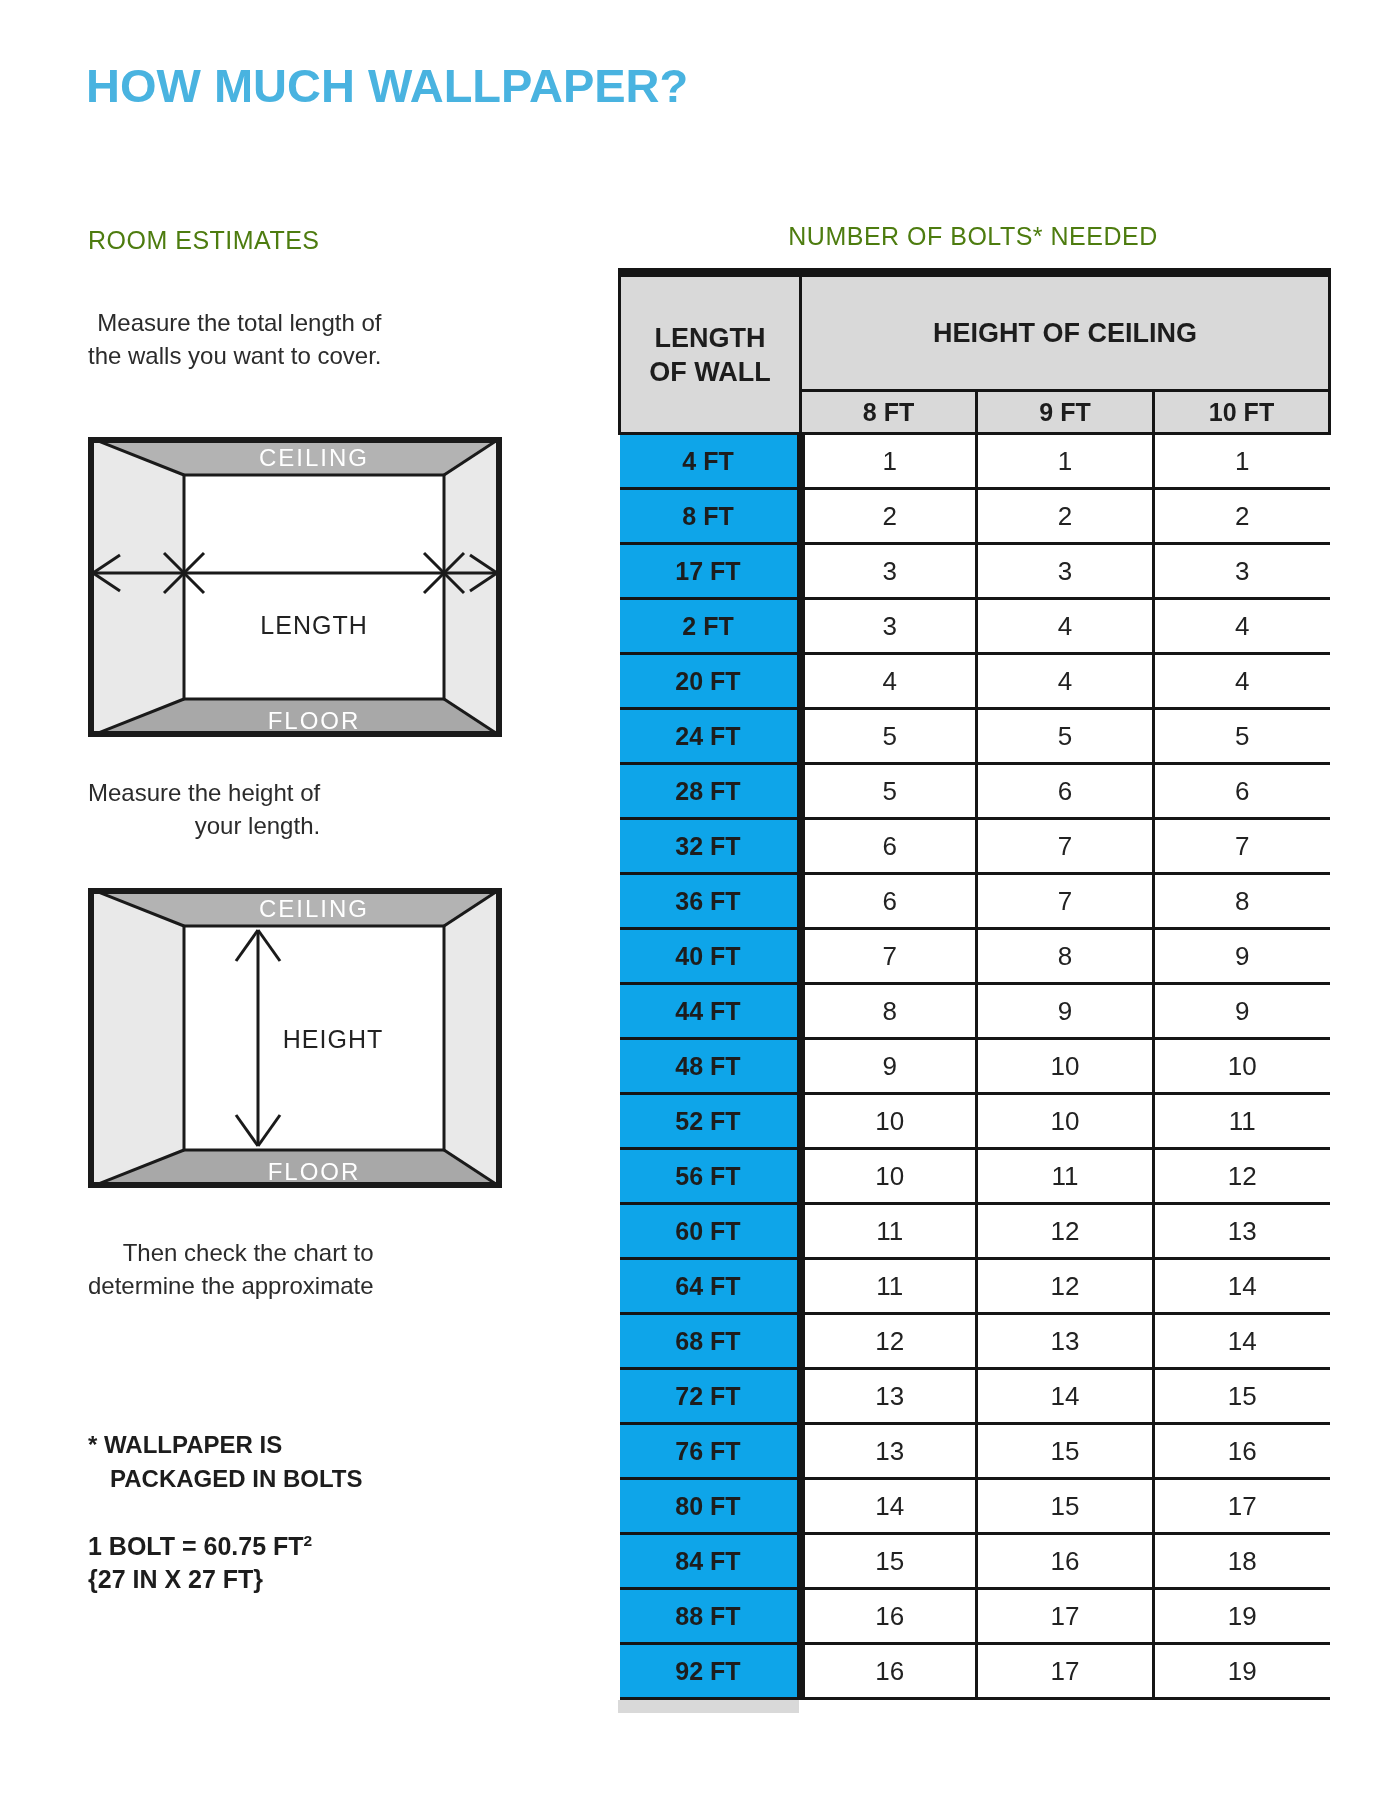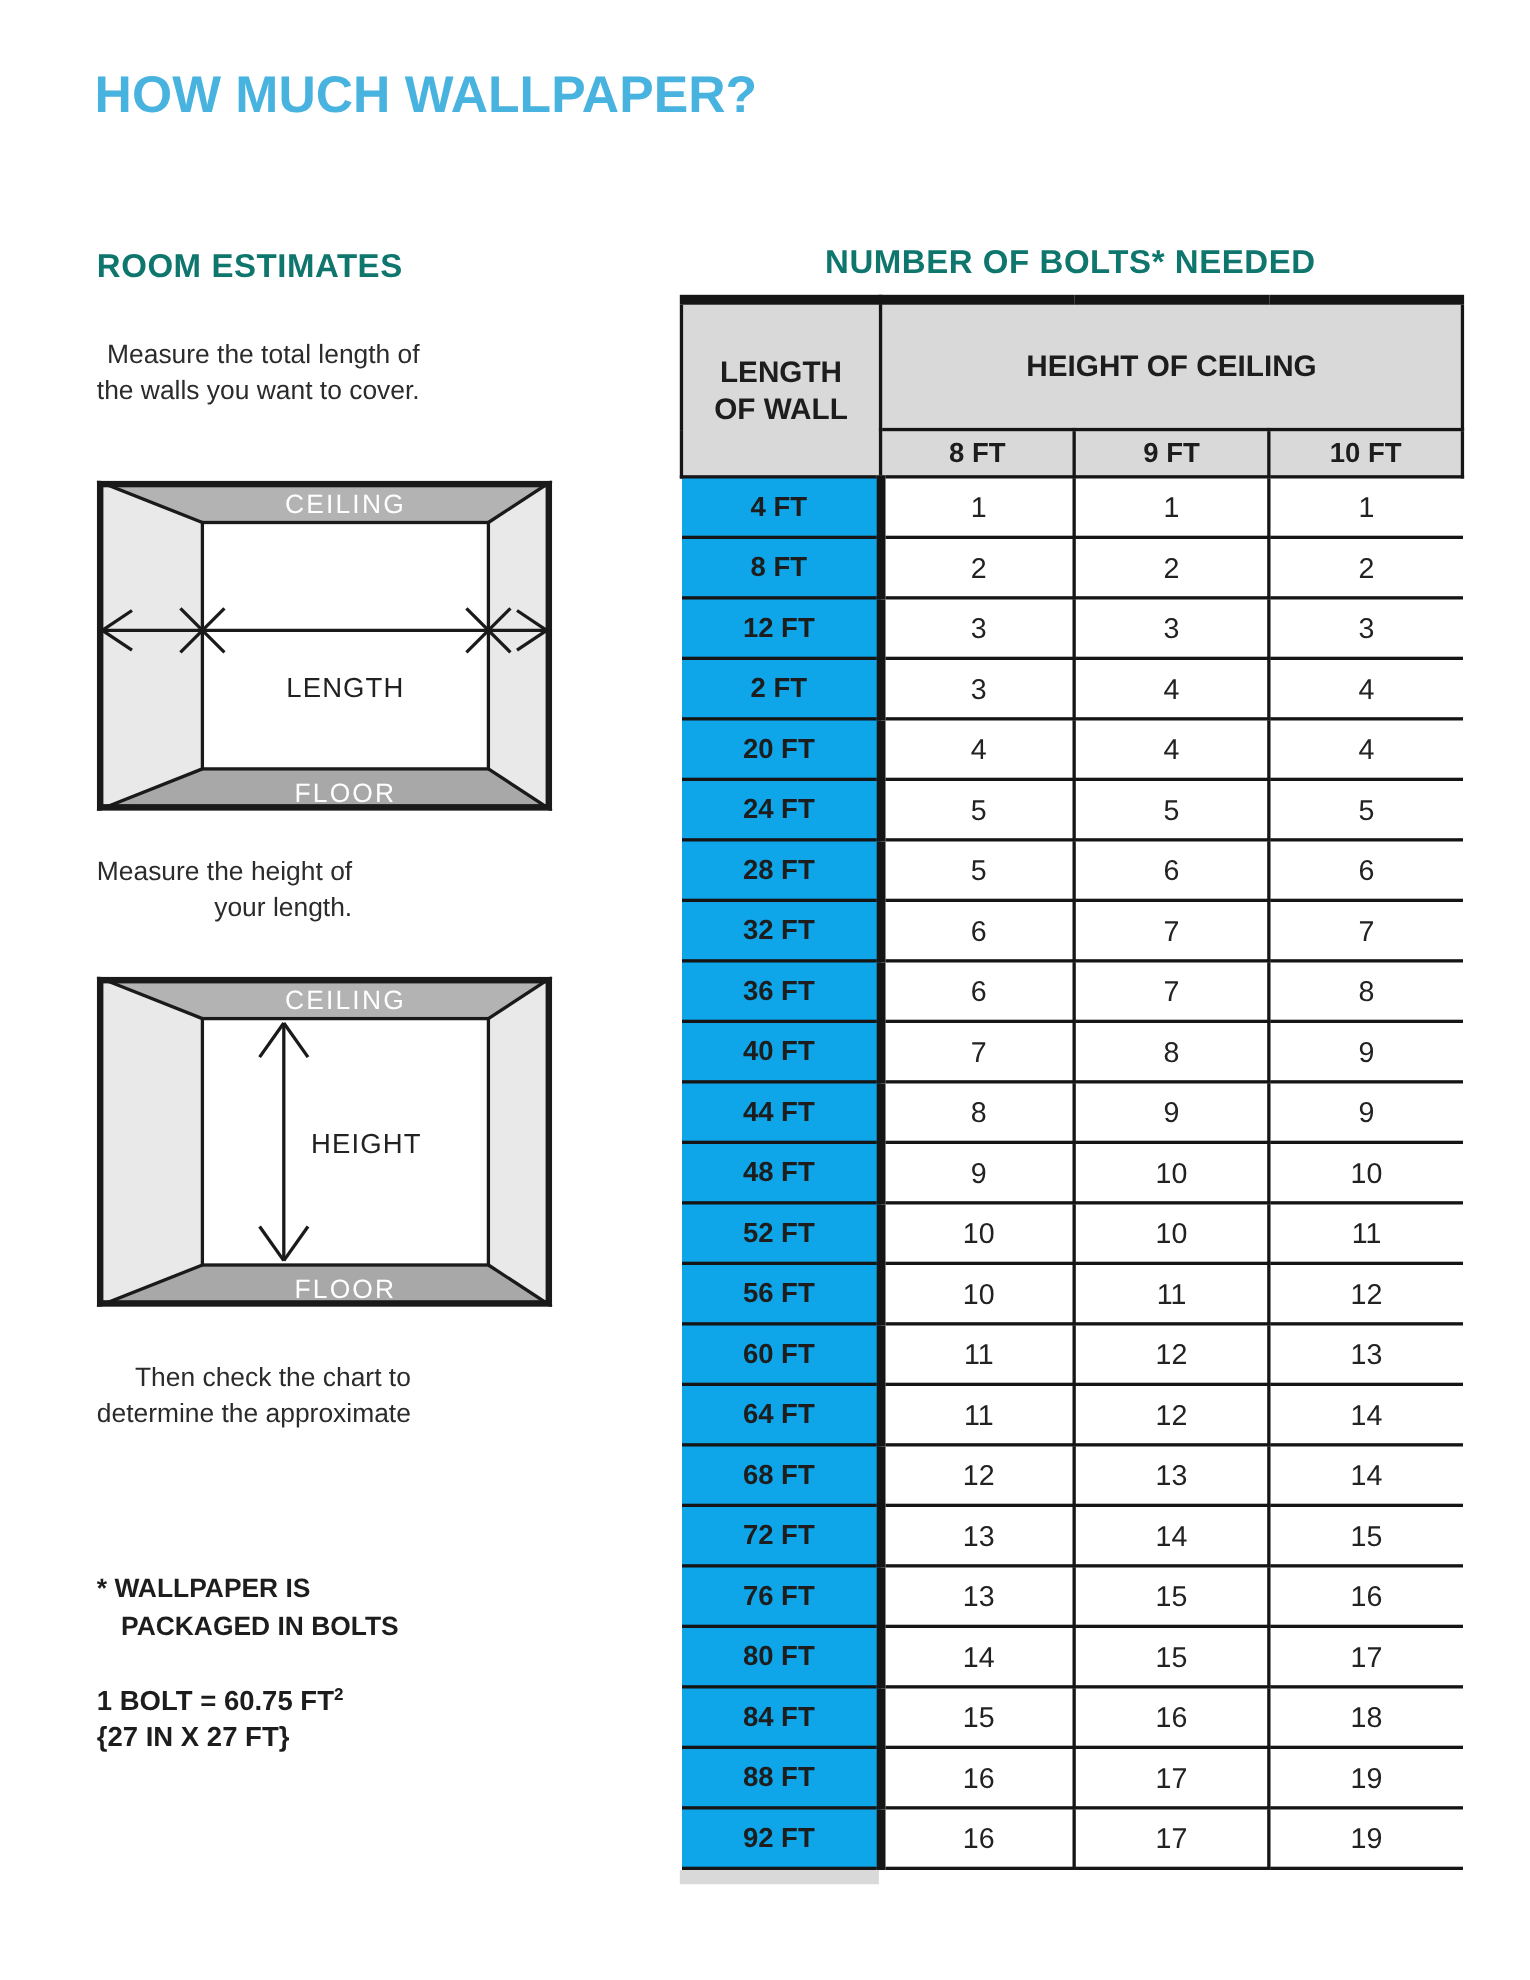--- a/index.html
+++ b/index.html
@@ -7,21 +7,21 @@
     position:relative; width:1391px; height:1800px; background:#ffffff;
     font-family:"Liberation Sans", sans-serif; color:#262626; overflow:hidden;
   }
   .abs { position:absolute;margin-left:18px; }
 
   .page-title {
     left:68px; top:58px; font-size:47px; font-weight:bold; color:#49b3e0;
     letter-spacing:0px;
   }
   .section-heading {
-    font-size:30px; font-weight:bold; color:#0f766e; letter-spacing:0.5px;
+    font-size:25px; font-weight:normal; color:#4d7c0f; letter-spacing:0.5px;
   }
   .body-text { font-size:24px; line-height:33px; color:#2b2b2b;text-align:right; }
 
   .footnote { font-size:24px; font-weight:bold; line-height:34px; color:#1d1d1d; }
   .footnote .indent { padding-left:22px; }
   .bolt-info { font-size:25px; font-weight:bold; line-height:33px; color:#1d1d1d; }
   .bolt-info sup { font-size:0.62em; }
 
   
   .table-heading { left:600px; top:222px; width:710px; text-align:center; }
@@ -179,21 +179,21 @@
     <td>1</td>
     <td>1</td>
   </tr>
           <tr>
     <th class="row-label">8 FT</th>
     <td>2</td>
     <td>2</td>
     <td>2</td>
   </tr>
           <tr>
-    <th class="row-label">12 FT</th>
+    <th class="row-label">17 FT</th>
     <td>3</td>
     <td>3</td>
     <td>3</td>
   </tr>
           <tr>
     <th class="row-label">2 FT</th>
     <td>3</td>
     <td>4</td>
     <td>4</td>
   </tr>

